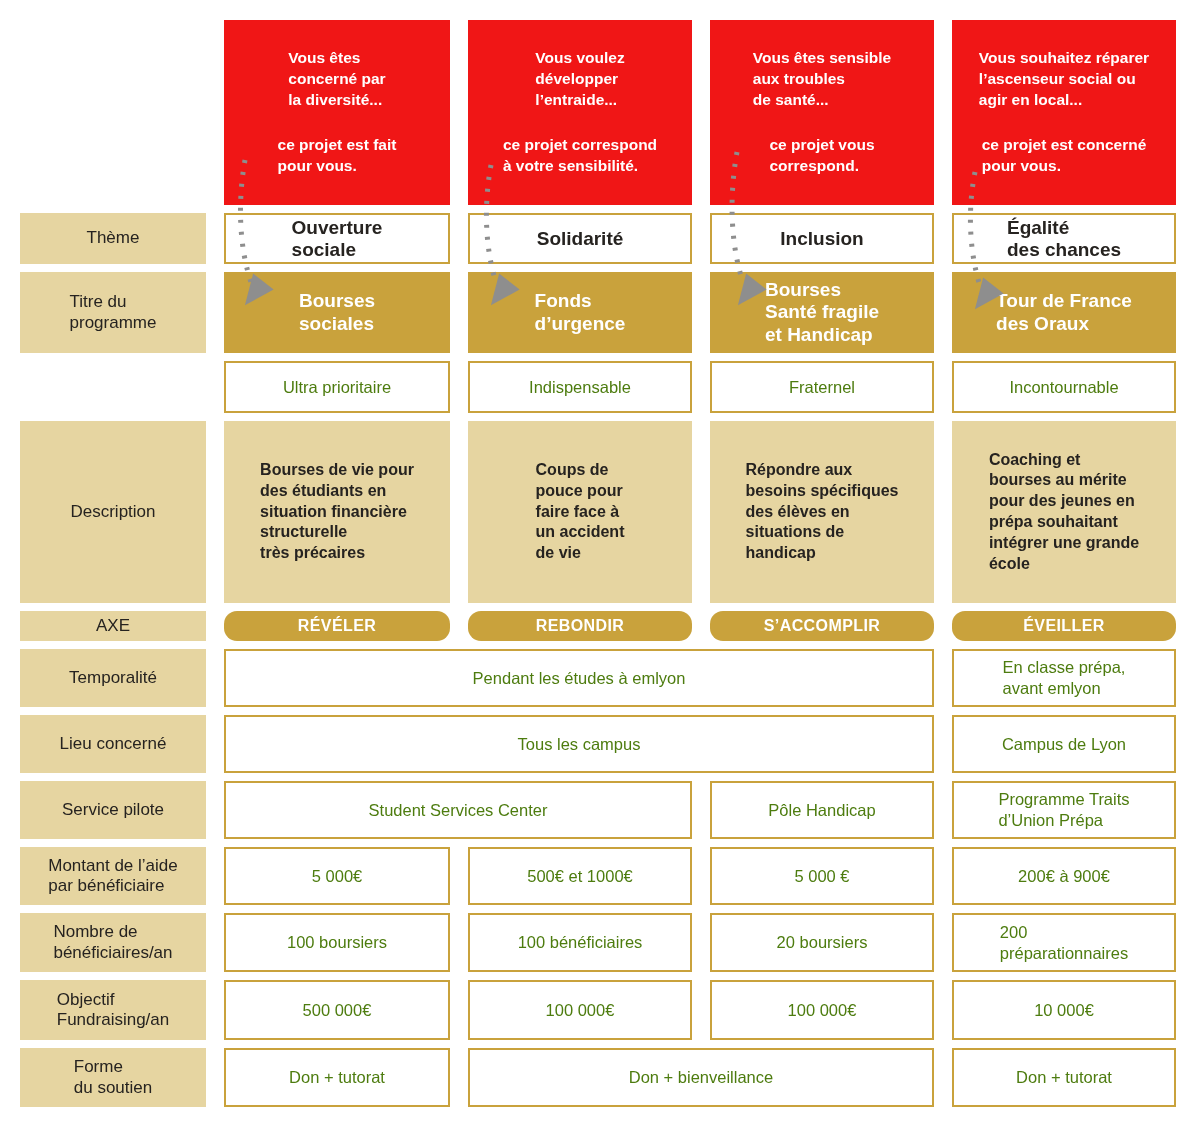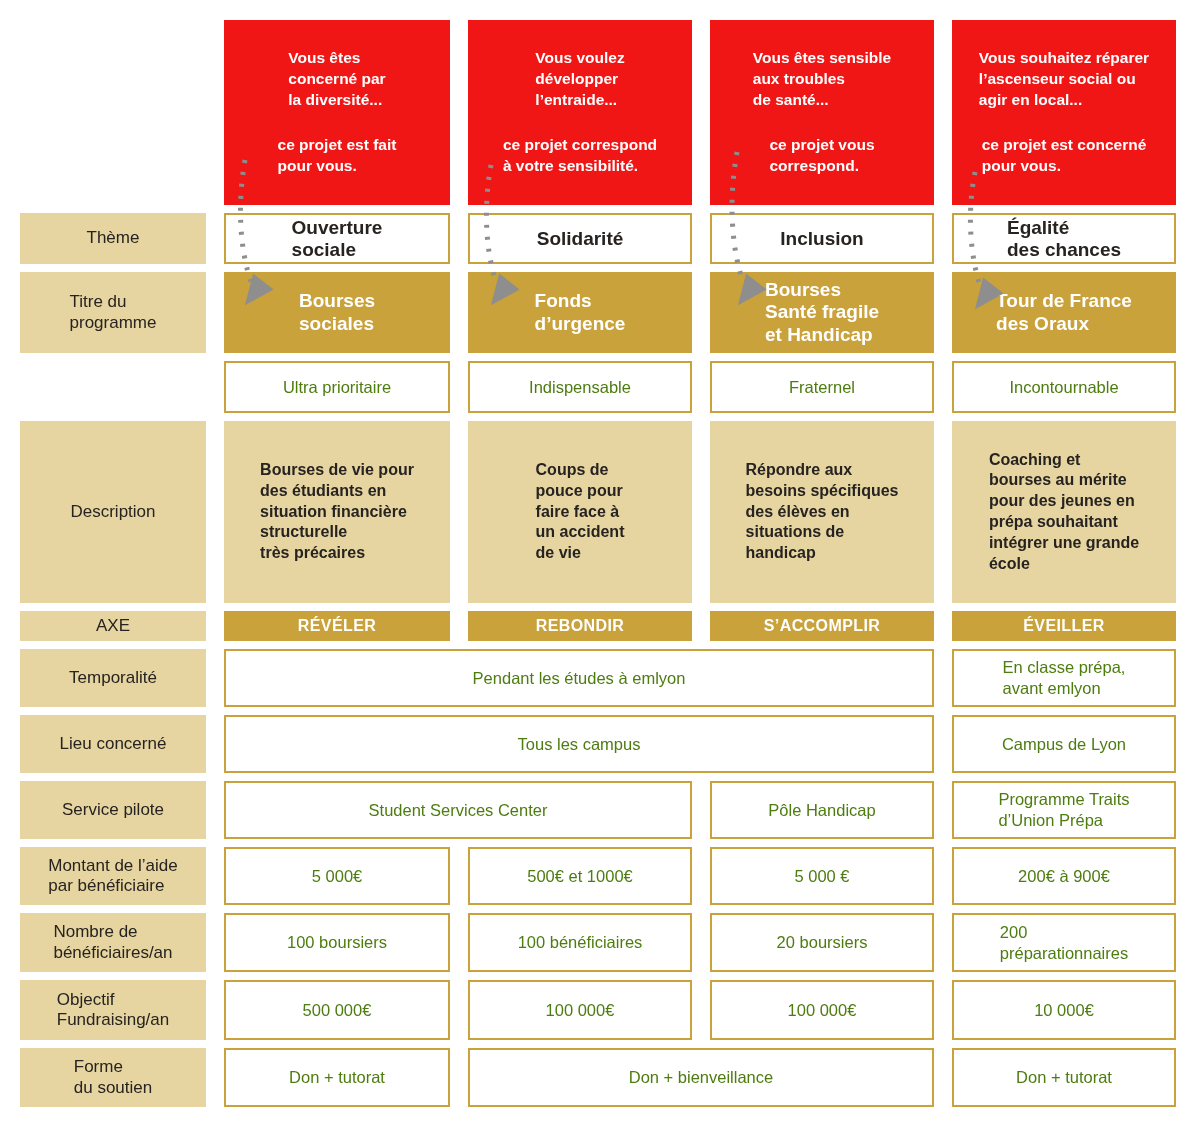--- a/index.html
+++ b/index.html
@@ -21,21 +21,21 @@
   }
   .cell{display:flex;flex-direction:column;align-items:center;justify-content:center;text-align:left;}
   .t{white-space:pre-line;}
   .label{background:var(--tan);color:var(--ink);font-weight:400;font-size:17px;line-height:1.2;}
   .red-card{background:var(--red);color:#fff;font-weight:700;font-size:15.5px;line-height:1.35;gap:25px;padding:6px 8px;}
   .box-white{background:#fff;border:2px solid var(--gold);color:#4d7c0f;}
   .theme{font-weight:700;font-size:19px;line-height:1.12;color:var(--ink);}
   .gold-box{background:var(--gold);color:#fff;font-weight:700;font-size:19px;line-height:1.18;}
   .qualifier{font-size:16.5px;font-weight:400;}
   .desc{background:var(--tan);color:var(--ink);font-weight:700;font-size:16px;line-height:1.3;padding:6px;}
-  .axe{background:var(--gold);color:#fff;font-weight:700;font-size:16px;letter-spacing:.4px;}
+  .axe{background:var(--gold);color:#fff;font-weight:700;font-size:16px;letter-spacing:.4px;border-radius:13px;}
   .value{font-size:16.5px;font-weight:400;line-height:1.25;}
   .c1{grid-column:1}.c2{grid-column:2}.c3{grid-column:3}.c4{grid-column:4}.c5{grid-column:5}
   .c2-4{grid-column:2/5}.c2-3{grid-column:2/4}.c3-4{grid-column:3/5}
   .r1{grid-row:1}.r2{grid-row:2}.r3{grid-row:3}.r4{grid-row:4}.r5{grid-row:5}.r6{grid-row:6}.r7{grid-row:7}
   .r8{grid-row:8}.r9{grid-row:9}.r10{grid-row:10}.r11{grid-row:11}.r12{grid-row:12}.r13{grid-row:13}
   .arrows{position:absolute;inset:0;width:1200px;height:1139px;pointer-events:none;z-index:3;}
 </style>
 </head>
 <body>
 

